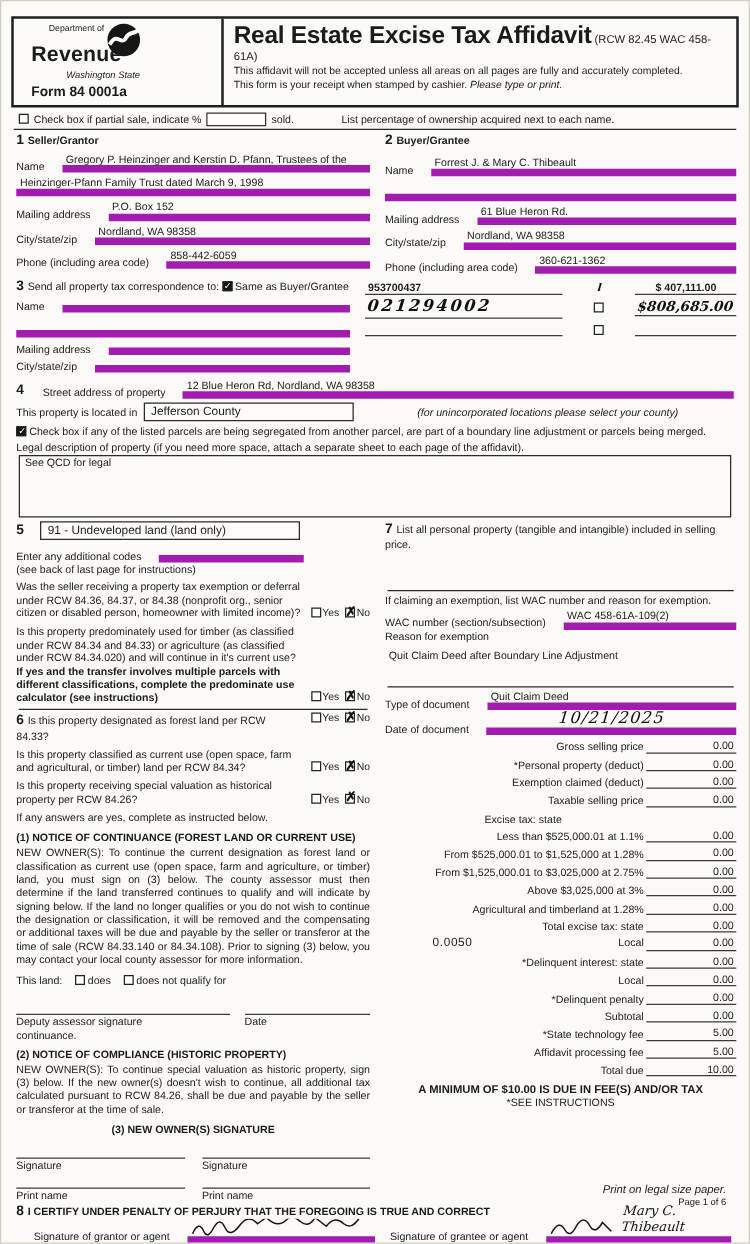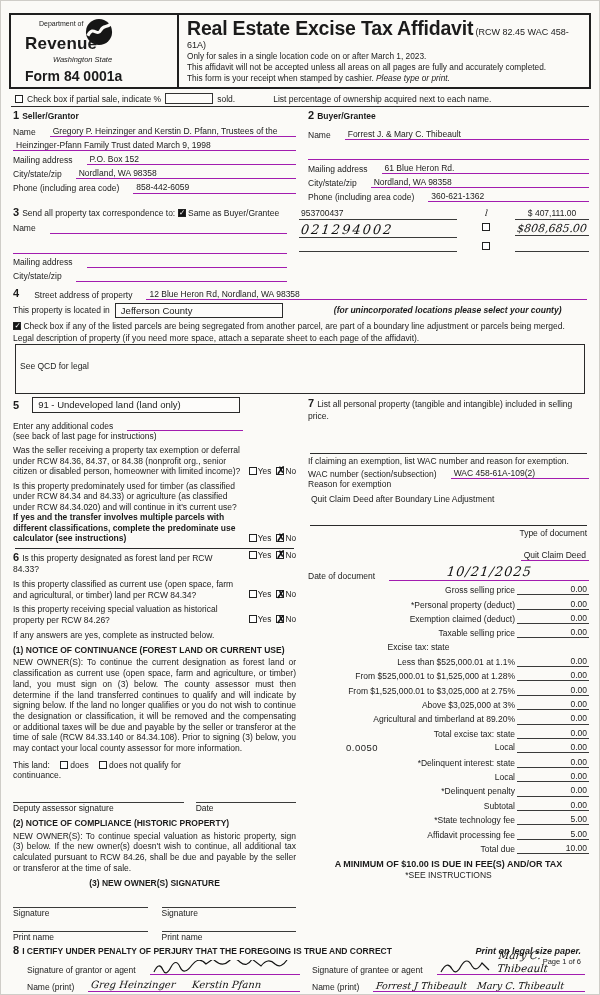--- a/index.html
+++ b/index.html
@@ -10,64 +10,64 @@
     padding:12px 8px 0 8px; border:1px solid #cfcdc8;
   }
   
   .hdr { border:2px solid #1f1f1f; display:flex; }
   .hdr-left { width:168px; border-right:2px solid #1f1f1f; padding:3px 6px 3px 14px; }
   .dept-row { display:flex; align-items:flex-start; }
   .dept-of { font-size:7px; margin-top:2px; margin-left:14px; }
   .logo { margin-left:2px; margin-top:0; }
   .rev-name { font-size:17px; font-weight:bold; letter-spacing:0.2px; margin-top:-14px; }
   .wa-state { font-size:7.5px; font-style:italic; margin-left:28px; }
-  .form-no { font-size:14px; font-weight:bold; margin-top:4px; }
+  .form-no { font-size:11px; font-weight:bold; margin-top:4px; }
   .hdr-right { flex:1; padding:2px 6px 3px 8px; }
   .title { font-size:19.5px; font-weight:bold; letter-spacing:-0.2px; }
   .title-ref { font-size:9px; }
   .note { font-size:8.3px; line-height:1.3; }
   
   .rule { border-top:1.3px solid #2a2a2a; margin:2px 2px; }
   .cols { display:flex; }
   .col-l { width:295px; padding:0 8px 0 4px; }
   .col-r { flex:1; padding:0 2px 0 4px; }
   .secnum { font-size:11px; font-weight:bold; margin-right:3px; }
   .seclab { font-weight:bold; font-size:8.5px; }
   .frow { display:flex; align-items:flex-end; margin-top:3px;gap:12px; }
   .lbl { white-space:nowrap; padding-right:2px; }
-  .fill { flex:1; border-bottom:1px solid #a21caf; min-height:11px; padding:0 3px; position:relative; }
+  .fill { flex:1; border-bottom:6px solid #a21caf; min-height:11px; padding:0 3px; position:relative; }
   .cb { display:inline-block; width:8px; height:8px; border:1.2px solid #222; background:#fff; vertical-align:-1px; position:relative; }
   .cb.x::after { content:"✗"; position:absolute; left:-1px; top:-3.5px; font-size:10.5px; font-weight:bold; color:#151515; }
   .cb.filled { background:#141414; }
   .cb.filled::after { content:"✓"; position:absolute; left:0.5px; top:-2px; font-size:7.5px; color:#fff; }
   .hw { font-family:"DejaVu Serif", serif; font-style:italic; color:#101010; display:inline-block; transform:skewX(-6deg); }
   .hw-big { font-size:13px; letter-spacing:1px; }
   .partial { display:flex; align-items:center; margin:4px 4px 2px 6px; gap:4px; }
   .pct-box { display:inline-block; width:48px; height:11px; border:1px solid #333; background:#fdfcfa; }
   
   .ptable-head { display:flex; text-align:center; font-weight:bold; line-height:1.15; margin-top:2px; }
-  .ptable-row { display:flex; align-items:flex-start; margin-top:2px; }
+  .ptable-row { display:flex; align-items:center; margin-top:2px;font-weight:bold; }
   .pt-c1 { width:158px; }
   .pt-c2 { width:58px; text-align:center; }
   .pt-c3 { flex:1; text-align:center; }
   .pline { border-bottom:1px solid #3a3a3a; min-height:11px; padding:0 2px; position:relative; }
   
   .q { display:flex; margin-top:4px; }
   .q-text { flex:1; line-height:1.24; }
   .q-boxes { white-space:nowrap; align-self:flex-end; padding-left:3px; font-size:8.3px; }
   .q-boxes .cb { margin:0 1px 0 5px; }
   
   .fee-row { display:flex; align-items:flex-end; margin-top:3.2px; }
   .fee-label { flex:1; text-align:right; padding-right:2px; white-space:nowrap; }
   .fee-rate { float:left; margin-left:38px; font-size:9.5px; letter-spacing:0.5px; }
   .fee-line { width:72px; border-bottom:1px solid #3a3a3a; text-align:right; padding:0 2px; }
   .fee-heading { text-align:center; font-size:8.5px; margin:4px 60px 0 0; }
-  .legalbox { border:1.2px solid #2a2a2a; height:50px; margin:1px 2px 3px 2px; padding:16px 4px; }
+  .legalbox { border:1.2px solid #2a2a2a; height:50px; margin:1px 2px 3px 2px; padding:0 4px; }
   .selbox { border:1.2px solid #2a2a2a; padding:1px 5px; font-size:9.5px; background:#fdfcfa; }
-  .boldi { font-weight:bold; font-style:italic;padding-left:46px; }
+  .boldi { font-weight:normal; font-style:italic;padding-left:46px; }
   .nbody { text-align:justify; line-height:1.26; margin-top:2px; }
   .ntitle { font-weight:bold; margin-top:5px; }
   .sig-grid { display:flex; gap:14px; margin-top:6px; }
   .sig-cell { flex:1; }
   .sig-line { border-bottom:1px solid #3a3a3a; height:13px; position:relative; }
   .sig-svg { position:absolute; bottom:-2px; left:2px; }
   .bottom-right { position:absolute; right:18px; bottom:28px; text-align:right; }
 </style>
 </head>
 <body>
@@ -87,21 +87,20 @@
       </div>
       <div class="rev-name">Revenue</div>
       <div class="wa-state">Washington State</div>
       <div class="form-no">Form 84 0001a</div>
     </div>
     <div class="hdr-right">
       <div>
         <span class="title">Real Estate Excise Tax Affidavit</span>
         <span class="title-ref">(RCW 82.45 WAC 458-61A)</span>
       </div>
-      <div class="note">Only for sales in a single location code on or after March 1, 2023.</div>
       <div class="note">This affidavit will not be accepted unless all areas on all pages are fully and accurately completed.</div>
       <div class="note">
         <span>This form is your receipt when stamped by cashier. </span><i>Please type or print.</i>
       </div>
     </div>
   </div>
 
   <div class="partial">
     <span class="cb"></span>
     <span>Check box if partial sale, indicate %</span>
@@ -255,32 +254,32 @@
 
       <div style="margin-top:5px;">If any answers are yes, complete as instructed below.</div>
       <div class="ntitle">(1) NOTICE OF CONTINUANCE (FOREST LAND OR CURRENT USE)</div>
       <div class="nbody">NEW OWNER(S): To continue the current designation as forest land or classification as current use (open space, farm and agriculture, or timber) land, you must sign on (3) below. The county assessor must then determine if the land transferred continues to qualify and will indicate by signing below. If the land no longer qualifies or you do not wish to continue the designation or classification, it will be removed and the compensating or additional taxes will be due and payable by the seller or transferor at the time of sale (RCW 84.33.140 or 84.34.108). Prior to signing (3) below, you may contact your local county assessor for more information.</div>
 
       <div style="display:flex; margin-top:6px; gap:10px;">
         <span>This land:</span>
         <span><span class="cb"></span> <span>does</span></span>
         <span><span class="cb"></span> <span>does not qualify for</span></span>
       </div>
-      <div>continuance.</div>
-
       <div style="display:flex; gap:12px; margin-top:10px;">
         <div style="flex:1.7;">
           <div class="sig-line"></div>
           <div>Deputy assessor signature</div>
         </div>
         <div style="flex:1;">
           <div class="sig-line"></div>
           <div>Date</div>
         </div>
       </div>
+
+      <div>continuance.</div>
 
       <div class="ntitle">(2) NOTICE OF COMPLIANCE (HISTORIC PROPERTY)</div>
       <div class="nbody">NEW OWNER(S): To continue special valuation as historic property, sign (3) below. If the new owner(s) doesn't wish to continue, all additional tax calculated pursuant to RCW 84.26, shall be due and payable by the seller or transferor at the time of sale.</div>
       <div class="ntitle" style="text-align:center;">(3) NEW OWNER(S) SIGNATURE</div>
 
       <div class="sig-grid">
         <div class="sig-cell">
             <div class="sig-line"></div>
             <div>Signature</div>
           </div>
@@ -307,21 +306,21 @@
       <div class="rule"></div>
       <div>If claiming an exemption, list WAC number and reason for exemption.</div>
       <div class="frow" style="margin-top:2px;">
         <span class="lbl">WAC number (section/subsection)</span>
         <span class="fill"><span>WAC 458-61A-109(2)</span></span>
       </div>
       <div>Reason for exemption</div>
       <div style="margin-top:5px; padding-left:3px;">Quit Claim Deed after Boundary Line Adjustment</div>
       <div style="height:18px;"></div>
       <div class="rule"></div>
-      <div class="frow" style="margin-top:2px;flex-direction:column;">
+      <div class="frow" style="margin-top:2px;">
         <span class="lbl">Type of document</span>
         <span class="fill"><span>Quit Claim Deed</span></span>
       </div>
       <div class="frow" style="margin-top:4px; height:16px;">
         <span class="lbl">Date of document</span>
         <span class="fill" style="text-align:center;"><span class="hw hw-big">10/21/2025</span></span>
       </div>
 
       <div class="fee-row">
           <span class="fee-label">Gross selling price</span>
@@ -350,21 +349,21 @@
         </div>
       <div class="fee-row">
           <span class="fee-label">From $1,525,000.01 to $3,025,000 at 2.75%</span>
           <span class="fee-line"><span>0.00</span></span>
         </div>
       <div class="fee-row">
           <span class="fee-label">Above $3,025,000 at 3%</span>
           <span class="fee-line"><span>0.00</span></span>
         </div>
       <div class="fee-row">
-          <span class="fee-label">Agricultural and timberland at 89.20%</span>
+          <span class="fee-label">Agricultural and timberland at 1.28%</span>
           <span class="fee-line"><span>0.00</span></span>
         </div>
       <div class="fee-row">
           <span class="fee-label">Total excise tax: state</span>
           <span class="fee-line"><span>0.00</span></span>
         </div>
       <div class="fee-row">
           <span class="fee-label"><span class="fee-rate">0.0050</span><span>Local</span></span>
           <span class="fee-line"><span>0.00</span></span>
         </div>

